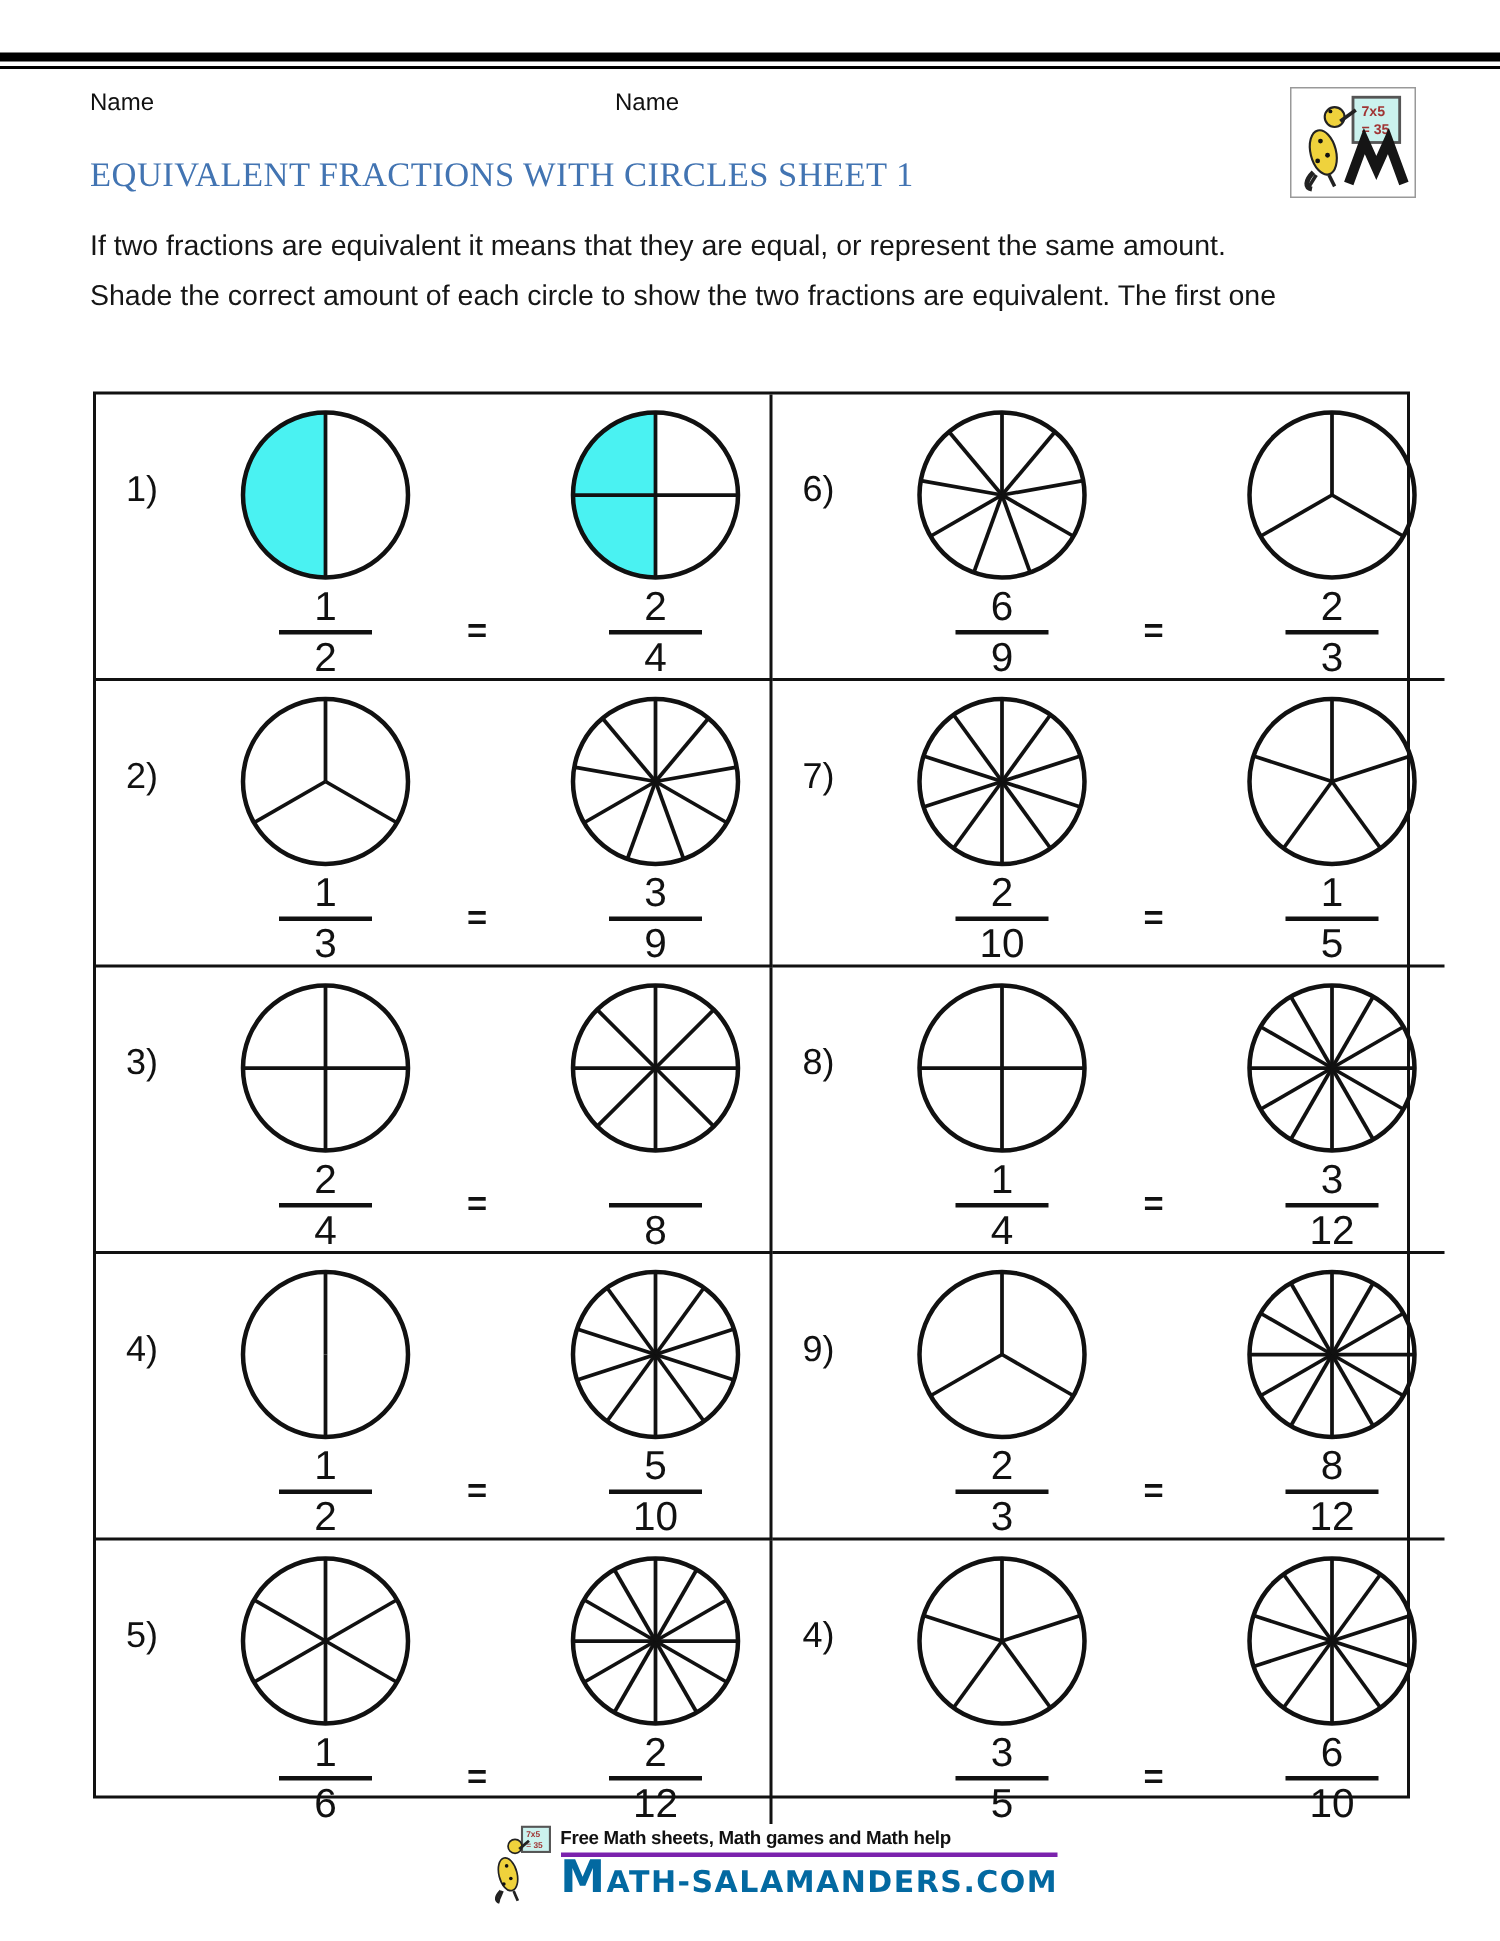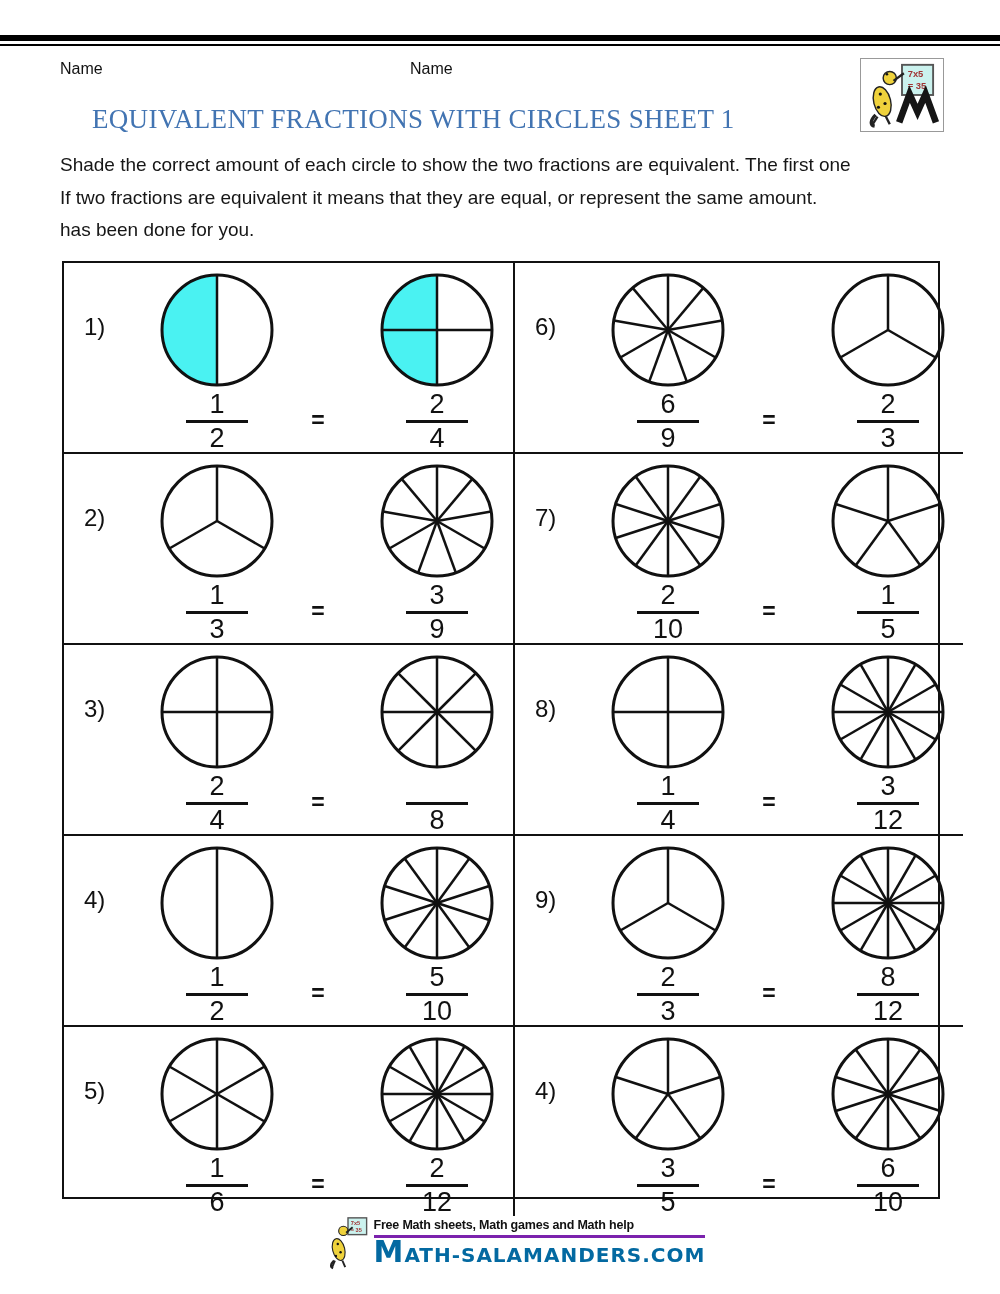--- a/index.html
+++ b/index.html
@@ -10,21 +10,21 @@
   .topbar{position:absolute;left:0;top:35px;width:100%;height:6px;background:#000;}
   .topbar-thin{position:absolute;left:0;top:44px;width:100%;height:2px;background:#000;}
 
   .name-label{position:absolute;left:60px;top:60px;font-size:16px;}
   .date-label{position:absolute;left:410px;top:60px;font-size:16px;}
 
   .logo-badge{position:absolute;left:860px;top:58px;width:82px;height:72px;
               border:1px solid #999;background:#fff;display:flex;align-items:center;justify-content:center;}
 
   .title{position:absolute;left:60px;top:104px;font-family:"Liberation Serif",serif;
-         font-size:27px;color:#4274B2;letter-spacing:0.3px;white-space:nowrap;margin-left:32px;}
+         font-size:23px;color:#4274B2;letter-spacing:0.3px;white-space:nowrap;}
 
   .instructions{position:absolute;left:60px;top:149px;width:895px;font-size:19px;line-height:32.5px;color:#161616;}
 
   
   .wtable{position:absolute;left:62px;top:261px;width:878px;height:938px;box-sizing:border-box;
           border:2px solid #111;display:grid;grid-template-columns:451px auto;
           grid-template-rows:repeat(5,1fr);grid-auto-flow:column;}
   .cell{display:flex;align-items:flex-start;border-bottom:2px solid #111;box-sizing:border-box;}
   .cell.col-left{border-right:2px solid #111;}
   .cell.row-last{border-bottom:none;}
@@ -80,23 +80,22 @@
         <circle cx="22" cy="44" r="1.7" fill="#111"></circle>
         <circle cx="15" cy="48" r="1.7" fill="#111"></circle>
         <circle cx="24" cy="13" r="1.4" fill="#111"></circle>
       </g>
     </svg>
   </div>
 
   <div class="title" style="color: rgb(66, 116, 178);">EQUIVALENT FRACTIONS WITH CIRCLES SHEET 1</div>
 
   <div class="instructions">
+    <div>If two fractions are equivalent it means that they are equal, or represent the same amount.</div>
     <div>Shade the correct amount of each circle to show the two fractions are equivalent. The first one</div>
-    <div>If two fractions are equivalent it means that they are equal, or represent the same amount.</div>
-    <div>has been done for you.</div>
   </div>
 
   <div class="wtable" id="wtable">
       <div class="cell col-left">
         <div class="plabel">1)</div>
         <div class="fgroup">
           <svg width="120" height="120" viewBox="0 0 120 120">
             <path d="M60 60 L60.00 5.00 A55 55 0 0 0 60.00 115.00 Z" fill="#4AF2F2" stroke="none"></path>
             <line x1="60" y1="60" x2="60.00" y2="5.00" stroke="#111" stroke-width="2.5"></line>
             <line x1="60" y1="60" x2="60.00" y2="115.00" stroke="#111" stroke-width="2.5"></line>

